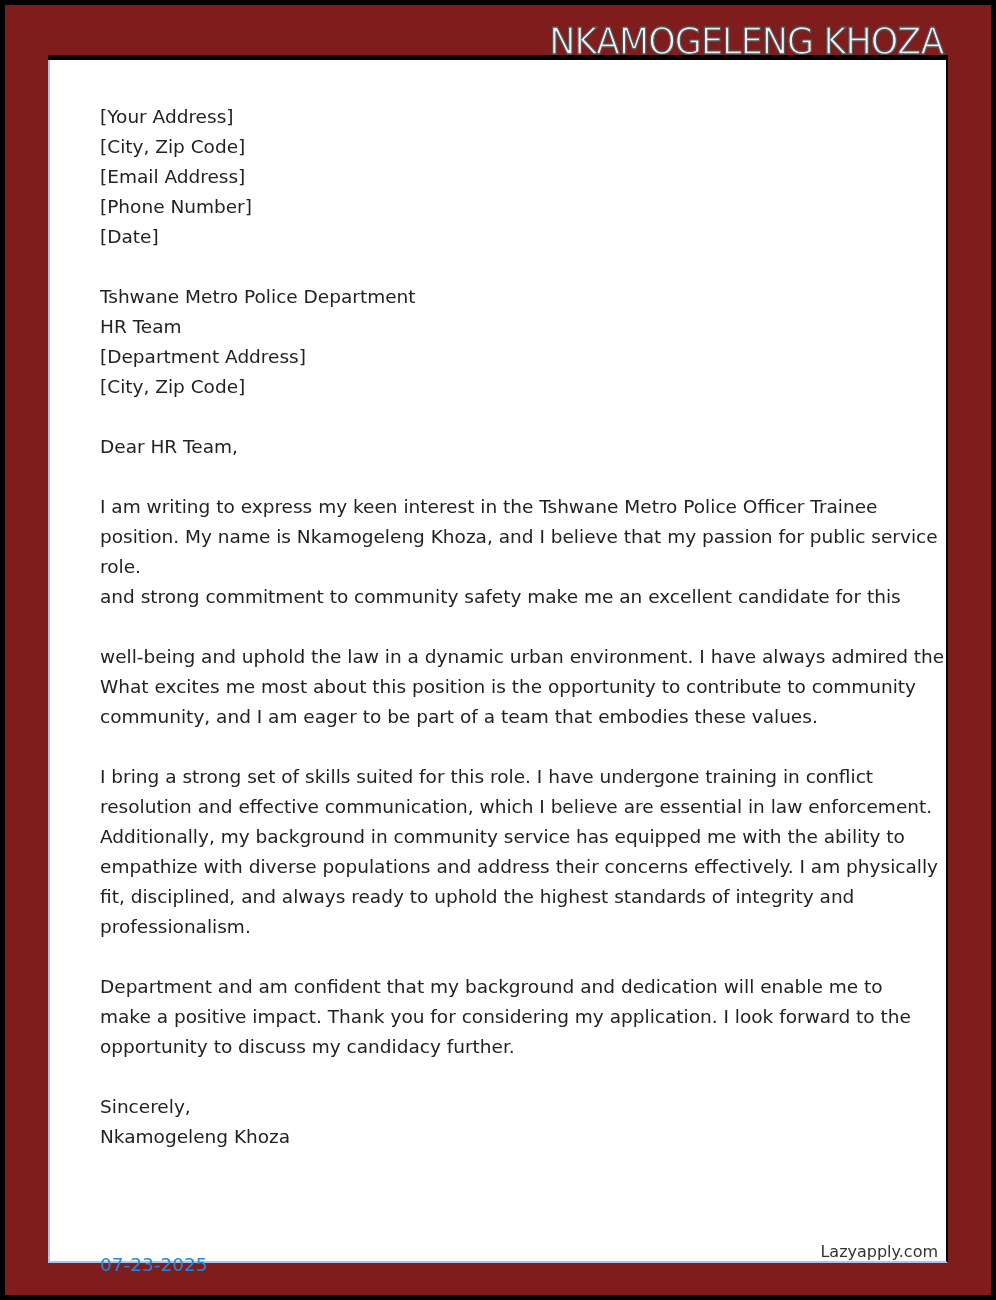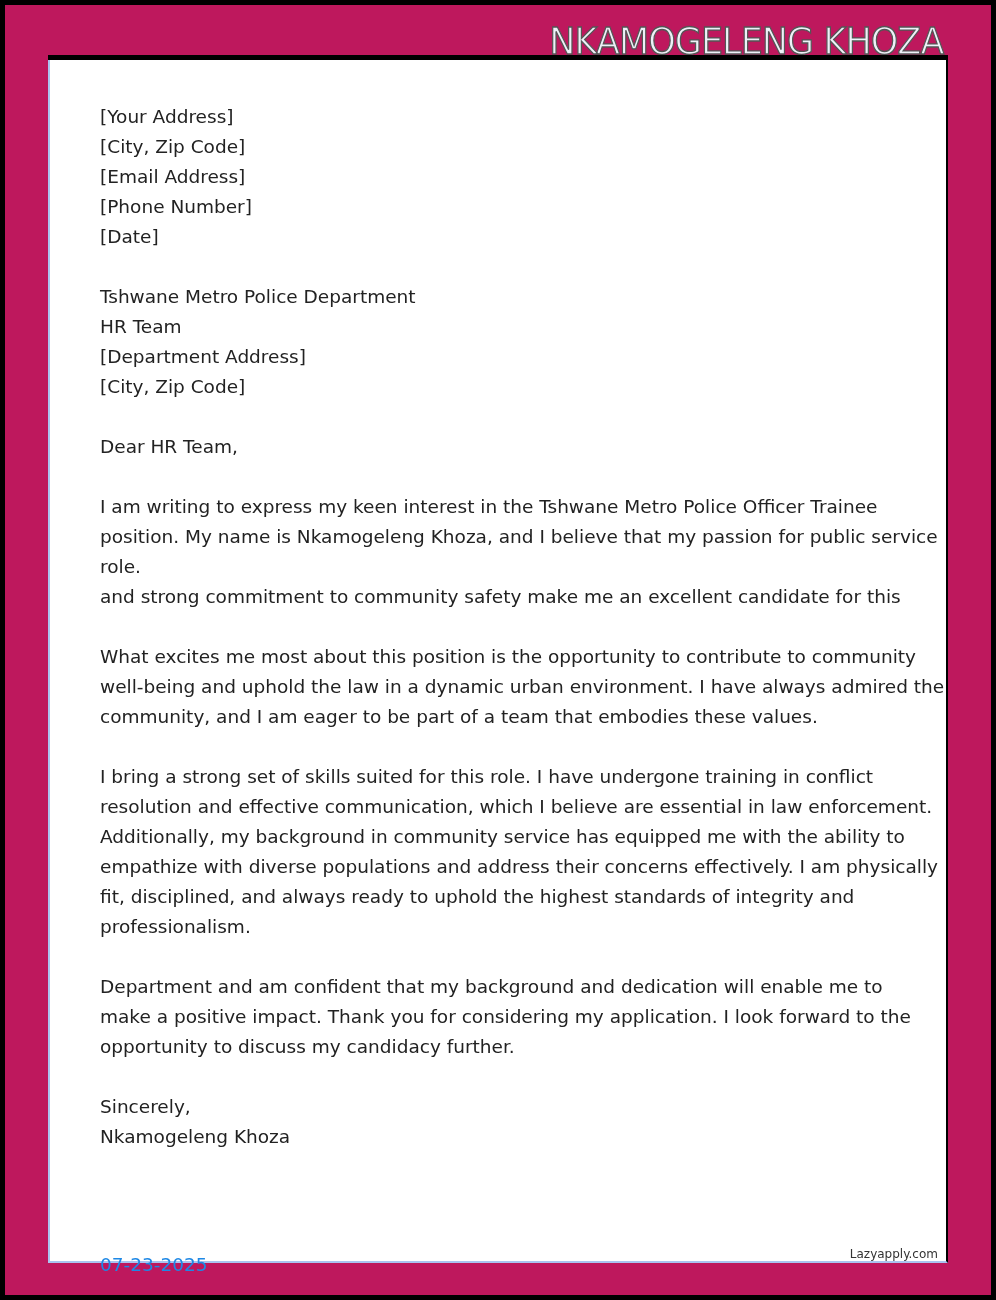--- a/index.html
+++ b/index.html
@@ -5,21 +5,21 @@
     html, body { margin: 0; padding: 0; }
     body {
       width: 996px; height: 1300px;
       background: #000;
       font-family: "DejaVu Sans", sans-serif;
       overflow: hidden;
     }
     .frame {
       position: absolute; left: 5px; top: 5px;
       width: 986px; height: 1290px;
-      background: #be185d;
+      background: #7f1d1d;
     }
     .name {
       position: absolute; right: 48px; top: 14px;
       font-family: "DejaVu Sans", sans-serif;
       font-size: 38px; letter-spacing: -1px;
       color: #eef1f8;
       -webkit-text-stroke: 1.3px #555;
       white-space: nowrap;
       line-height: 44px;
       transform: scaleX(0.92); transform-origin: right center;
@@ -41,21 +41,21 @@
       font-size: 18.5px; line-height: 30px; color: #222;
     }
     .line { display: block; white-space: nowrap; }
     .para { margin: 0 0 30px 0; }
     .date {
       position: absolute; left: 50px; top: 1162px;
       color: #1e88e5; font-size: 18.5px; line-height: 30px; margin-top: 28px;
     }
     .watermark {
       position: absolute; right: 8px; bottom: 0px;
-      font-size: 12px; color: #333;
+      font-size: 16px; color: #333;
     }
   </style>
 </head>
 <body>
 
 <div class="frame">
   <div class="name">NKAMOGELENG KHOZA</div>
   <div class="topbar"></div>
   <div class="card">
     <div class="content">
@@ -75,22 +75,22 @@
       <div class="para">
         <span class="line">Dear HR Team,</span>
       </div>
       <div class="para">
         <span class="line">I am writing to express my keen interest in the Tshwane Metro Police Officer Trainee</span>
         <span class="line">position. My name is Nkamogeleng Khoza, and I believe that my passion for public service</span>
         <span class="line">role.</span>
         <span class="line">and strong commitment to community safety make me an excellent candidate for this</span>
       </div>
       <div class="para">
+        <span class="line">well-being and uphold the law in a dynamic urban environment. I have always admired the</span>
         <span class="line">What excites me most about this position is the opportunity to contribute to community</span>
-        <span class="line">well-being and uphold the law in a dynamic urban environment. I have always admired the</span>
         <span class="line">community, and I am eager to be part of a team that embodies these values.</span>
       </div>
       <div class="para">
         <span class="line">I bring a strong set of skills suited for this role. I have undergone training in conflict</span>
         <span class="line">resolution and effective communication, which I believe are essential in law enforcement.</span>
         <span class="line">Additionally, my background in community service has equipped me with the ability to</span>
         <span class="line">empathize with diverse populations and address their concerns effectively. I am physically</span>
         <span class="line">fit, disciplined, and always ready to uphold the highest standards of integrity and</span>
         <span class="line">professionalism.</span>
       </div>

